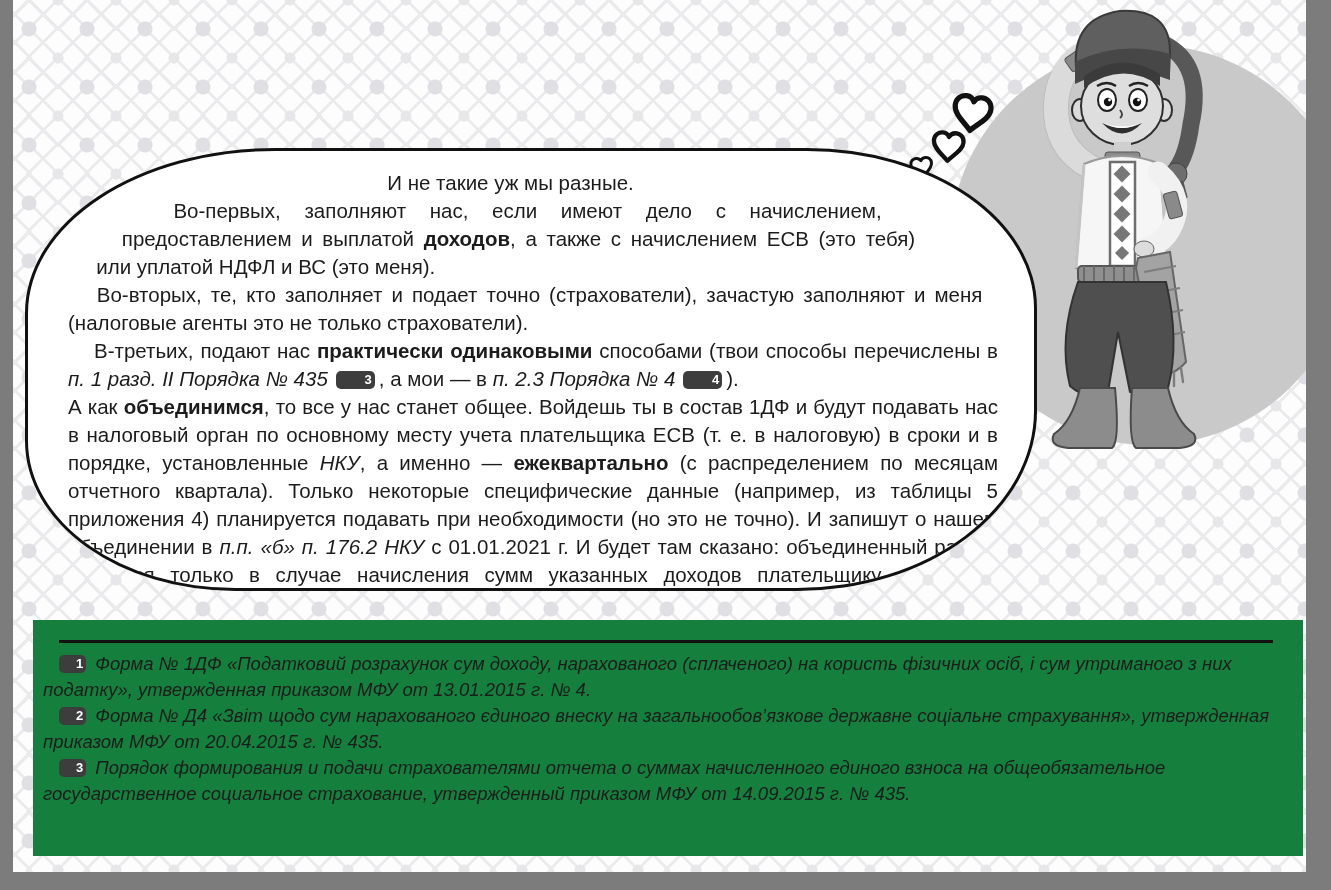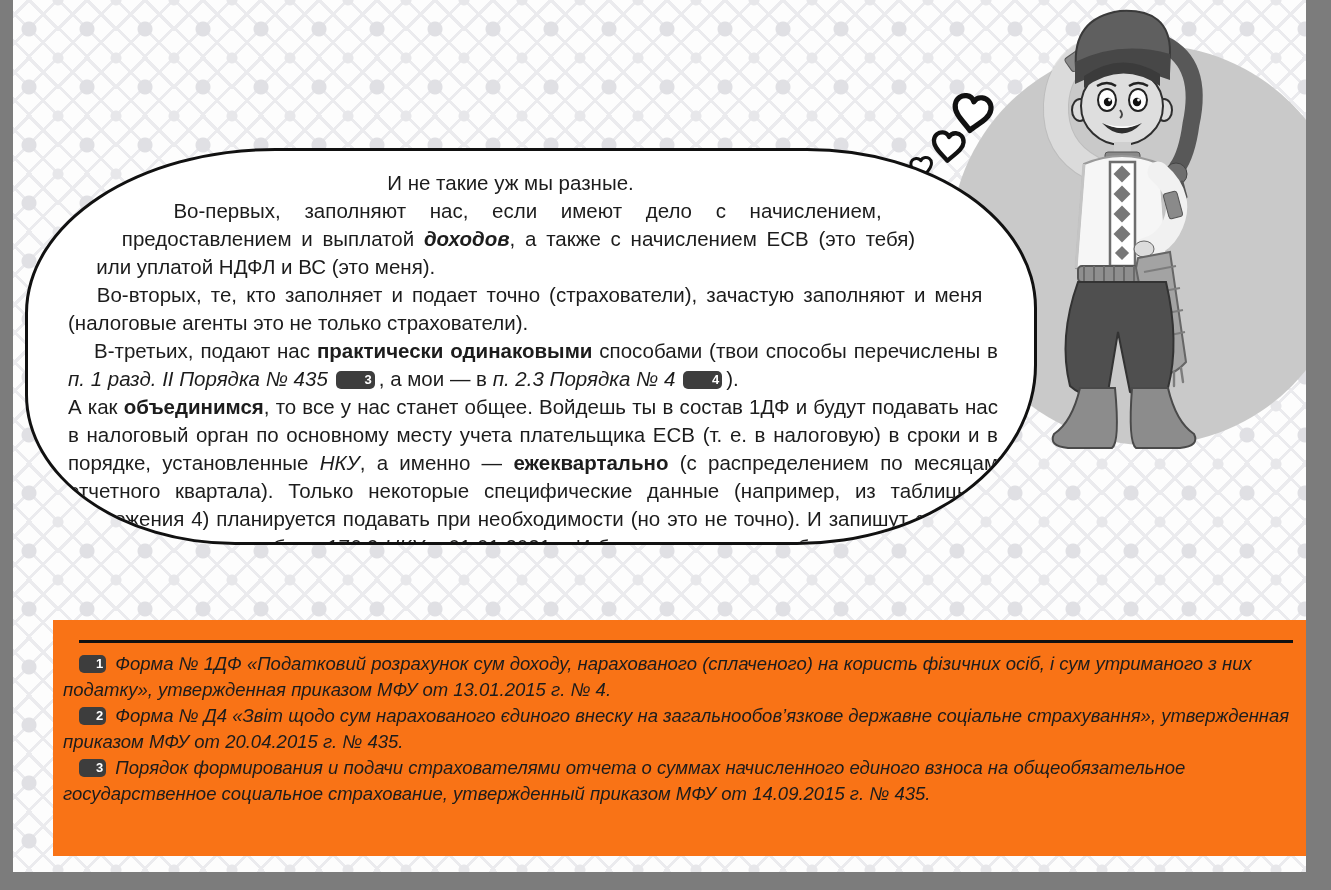--- a/index.html
+++ b/index.html
@@ -24,41 +24,41 @@
   .band-bottom{left:0;bottom:0;width:1331px;height:18px;}
 
   .backdrop-circle{
     position:absolute;left:950px;top:45px;width:400px;height:400px;border-radius:50%;
     background:#c9c9c9;z-index:1;
   }
   .hearts{position:absolute;left:893px;top:80px;z-index:3;}
   .character{position:absolute;left:1018px;top:2px;z-index:2;}
 
   .bubble{
-    position:absolute;left:25px;top:148px;width:1012px;height:397px;z-index:4;
+    position:absolute;left:25px;top:148px;width:1012px;height:443px;z-index:4;
     background:#ffffff;border:3px solid #111111;box-sizing:border-box;
     border-radius:250px 230px 240px 210px / 165px 160px 180px 150px;
     padding:18px 36px 12px 40px;overflow:hidden;
   }
   .shape-l{float:left;width:105px;height:115px;shape-outside:polygon(0 0,100% 0,0 100%);}
   .shape-r{float:right;width:150px;height:125px;shape-outside:polygon(0 0,100% 0,100% 100%);}
   .bp{margin:0;font-size:20.5px;line-height:28px;text-align:justify;}
   .bp.center{text-align:center;padding-right:120px;}
   .bp.ind{text-indent:26px;}
 
   .fn-badge{
     display:inline-block;min-width:15px;height:18px;padding:0 3px;margin:0 4px 0 2px;
     background:#3d3d3d;color:#ffffff;border-radius:5px;
     font:700 13px/18px "Liberation Sans",sans-serif;text-align:center;
     font-style:normal;vertical-align:2px;
   }
 
   .footnote-box{
-    position:absolute;left:53px;top:620px;width:1270px;height:236px;z-index:5;
-    background:#f97316;box-sizing:border-box;padding:20px 22px 8px 10px;
+    position:absolute;left:33px;top:620px;width:1270px;height:236px;z-index:5;
+    background:#15803d;box-sizing:border-box;padding:20px 22px 8px 10px;
   }
   .fn-rule{height:3px;background:#111111;margin:0 8px 8px 16px;}
   .fn{margin:0;font-size:18.5px;line-height:26px;text-indent:14px;}
   .fn .fn-text{font-style:italic;}
 </style>
 </head>
 <body>
 
 <div class="page">
   <div class="pattern-bg"></div>
@@ -133,21 +133,21 @@
     <path d="M62 386 Q54 420 36 432 Q30 444 50 446 L94 446 Q102 440 97 386 Z" fill="#8c8c8c" stroke="#4a4a4a" stroke-width="2"></path>
     <path d="M114 386 Q110 440 118 446 L162 446 Q182 444 176 432 Q158 420 150 386 Z" fill="#8c8c8c" stroke="#4a4a4a" stroke-width="2"></path>
   </svg>
 
   <div class="bubble">
     <div id="bubble-text">
       <div class="shape-l"></div>
       <div class="shape-r"></div>
 
     <p class="bp center"><span>И не такие уж мы разные.</span></p>
-        <p class="bp ind"><span>Во-первых, заполняют нас, если имеют дело с начислением, предоставлением и выплатой </span><span style="font-weight: 700; font-style: italic;">доходов</span><span>, а также с начислением ЕСВ (это тебя) или уплатой НДФЛ и ВС (это меня).</span></p>
+        <p class="bp ind"><span>Во-первых, заполняют нас, если имеют дело с начислением, предоставлением и выплатой </span><span style="font-weight: 700;">доходов</span><span>, а также с начислением ЕСВ (это тебя) или уплатой НДФЛ и ВС (это меня).</span></p>
         <p class="bp ind"><span>Во-вторых, те, кто заполняет и подает точно (страхователи), зачастую заполняют и меня (налоговые агенты это не только страхователи).</span></p>
         <p class="bp ind"><span>В-третьих, подают нас </span><span style="font-weight: 700;">практически одинаковыми</span><span> способами (твои способы перечислены в </span><span style="font-style: italic;">п. 1 разд. II Порядка № 435</span><span> </span><span class="fn-badge">3</span><span>, а мои — в </span><span style="font-style: italic;">п. 2.3 Порядка № 4</span><span> </span><span class="fn-badge">4</span><span>).</span></p>
         <p class="bp"><span>А как </span><span style="font-weight: 700;">объединимся</span><span>, то все у нас станет общее. Войдешь ты в состав 1ДФ и будут подавать нас в налоговый орган по основному месту учета плательщика ЕСВ (т. е. в налоговую) в сроки и в порядке, установленные </span><span style="font-style: italic;">НКУ</span><span>, а именно — </span><span style="font-weight: 700;">ежеквартально</span><span> (с распределением по месяцам отчетного квартала). Только некоторые специфические данные (например, из таблицы 5 приложения 4) планируется подавать при необходимости (но это не точно). И запишут о нашем объединении в </span><span style="font-style: italic;">п.п. «б» п. 176.2 НКУ</span><span> с 01.01.2021 г. И будет там сказано: объединенный расчет подается только в случае начисления сумм указанных доходов плательщику налога — физическому лицу налоговым агентом, плательщиком ЕСВ в течение отчетного периода.</span></p>
       </div>
   </div>
 
   <div class="footnote-box">
     <div class="fn-rule"></div>
     <div id="footnotes-list">
         <p class="fn"><span class="fn-badge">1</span><span class="fn-text"> Форма № 1ДФ «Податковий розрахунок сум доходу, нарахованого (сплаченого) на користь фізичних осіб, і сум утриманого з них податку», утвержденная приказом МФУ от 13.01.2015 г. № 4.</span></p>

